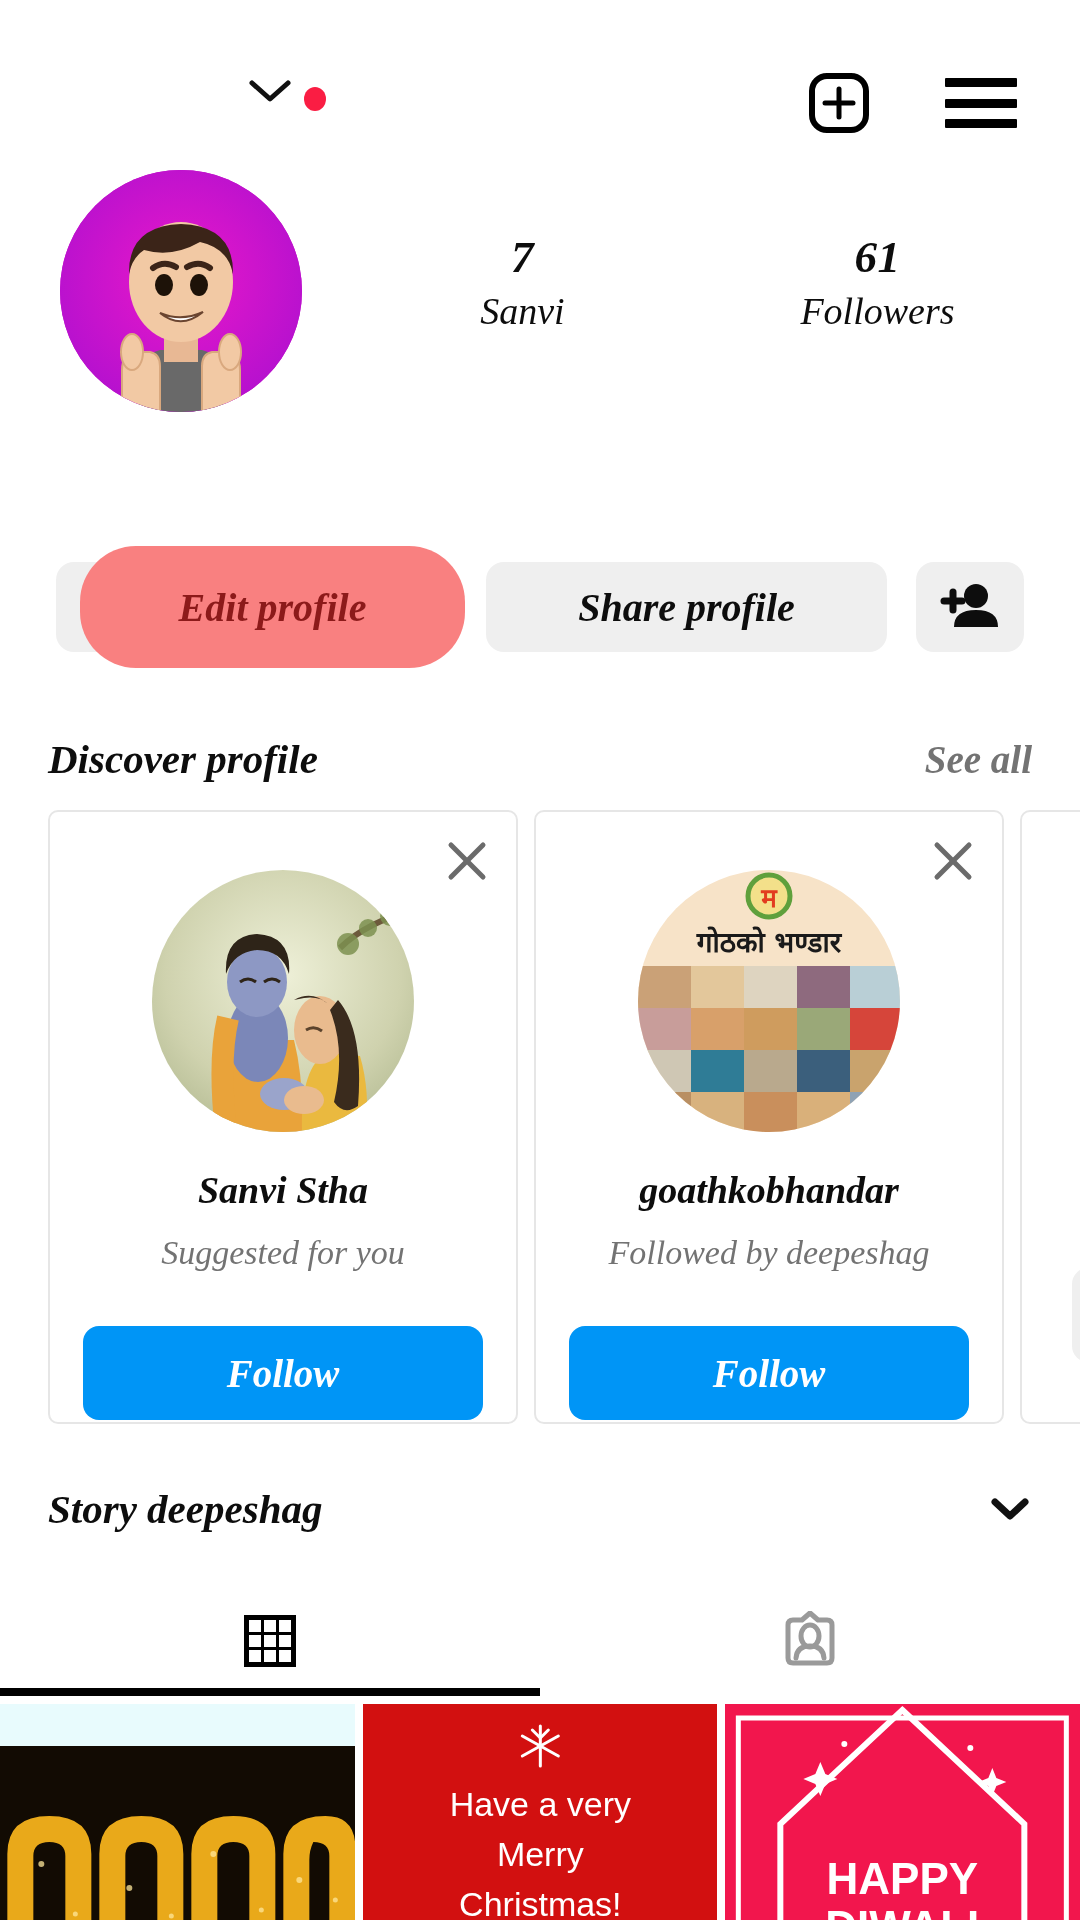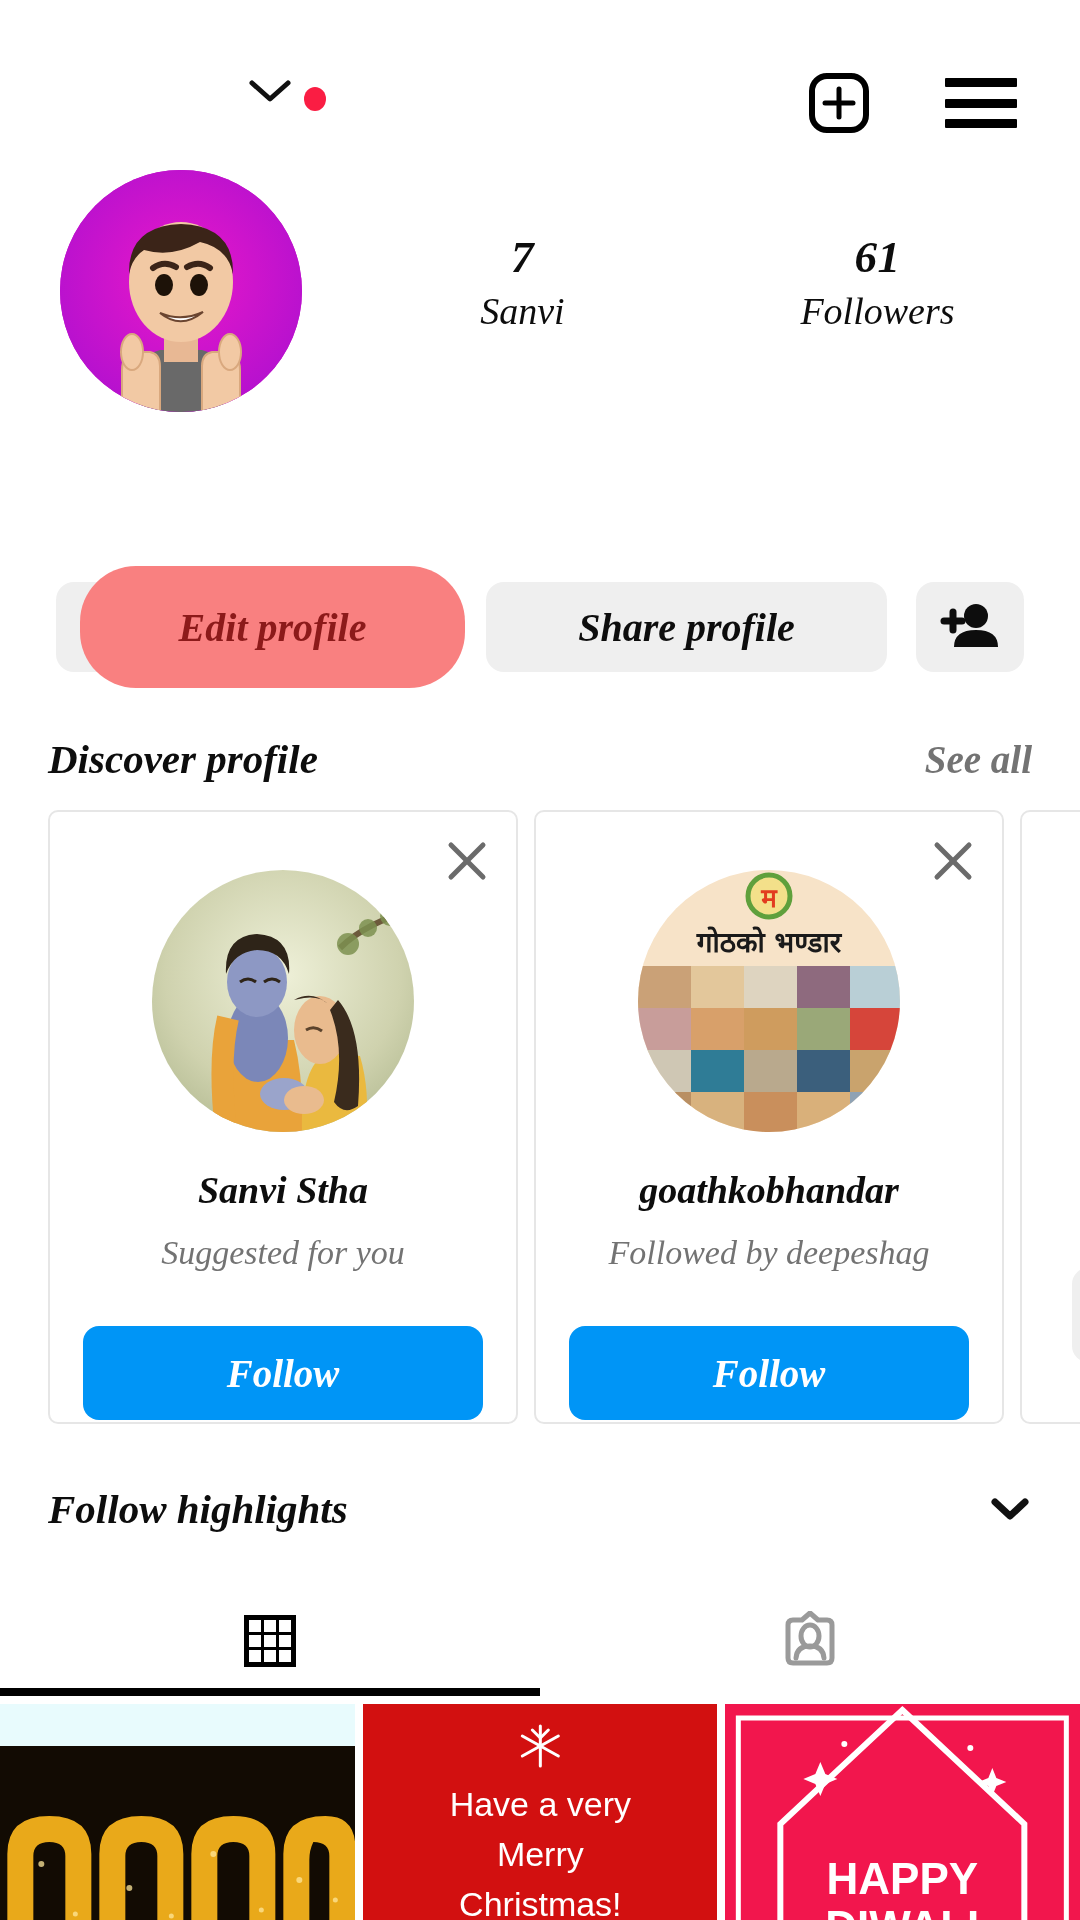--- a/index.html
+++ b/index.html
@@ -109,21 +109,20 @@
     margin-top: 4px;
   }
 
   
   .actions {
     position: relative;
     height: 130px;
     margin-top: 112px;
     padding: 0 56px;
     display: flex;
-    align-items: center;
     gap: 29px;
   }
   .btn-base {
     background: #EFEFEF;
     border-radius: 18px;
     height: 90px;
     display: flex;
     align-items: center;
     justify-content: center;
     font-style: italic;
@@ -514,21 +513,21 @@
       <span>Follow</span>
     </div>
   </div>
 
   <div class="card-partial">
     <div class="ghost-btn"></div>
   </div>
 </div>
 
 <div class="highlights">
-  <div class="hl-title">Follow highlights</div>
+  <div class="hl-title">Story deepeshag</div>
   <div class="hl-chevron">
     <svg viewBox="0 0 44 26" width="44" height="26">
       <path d="M7 6 L22 20 L37 6" stroke="#111" stroke-width="7" fill="none" stroke-linecap="round" stroke-linejoin="round"></path>
     </svg>
   </div>
 </div>
 
 <div class="tabs">
   <div class="tab">
     <svg viewBox="0 0 56 56" width="56" height="56">

